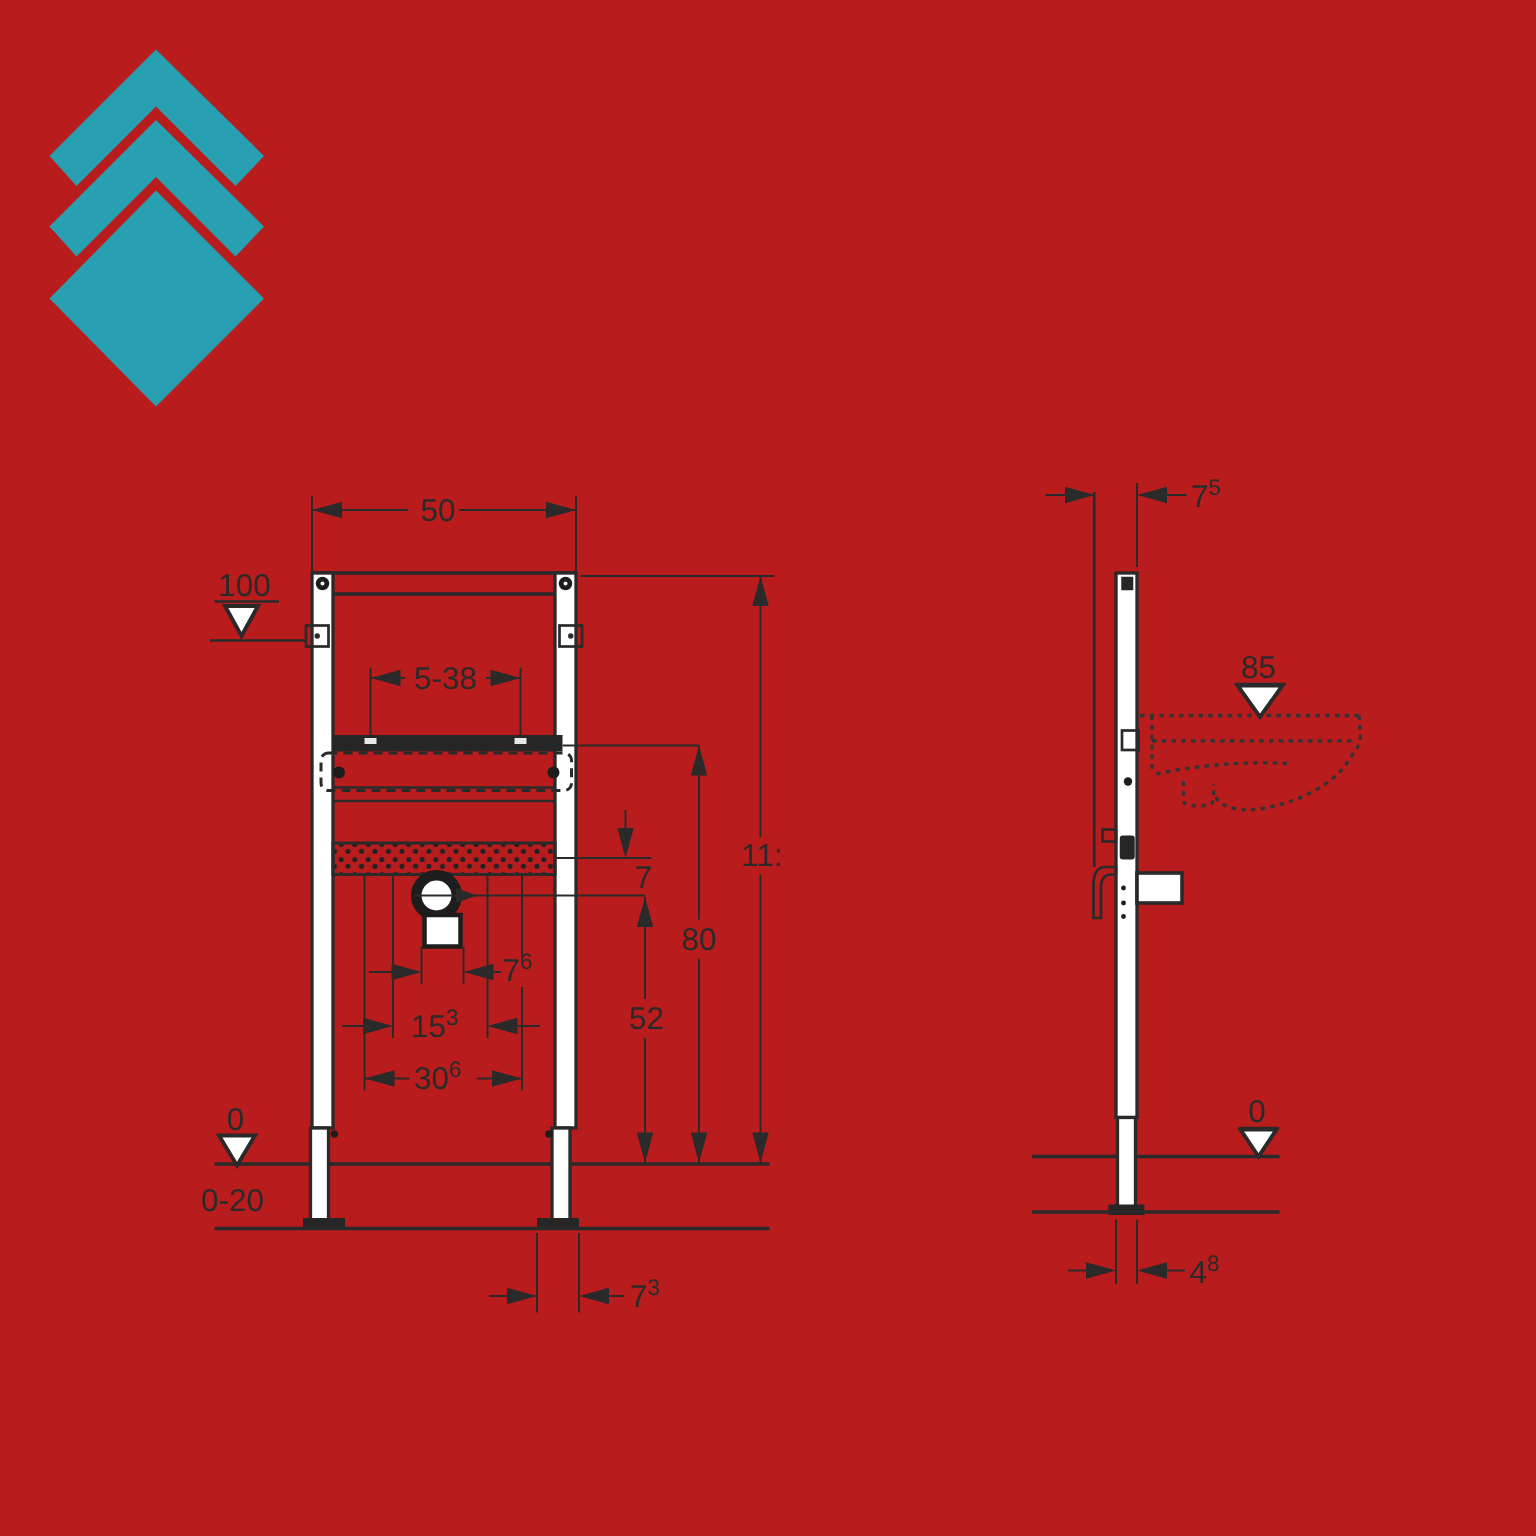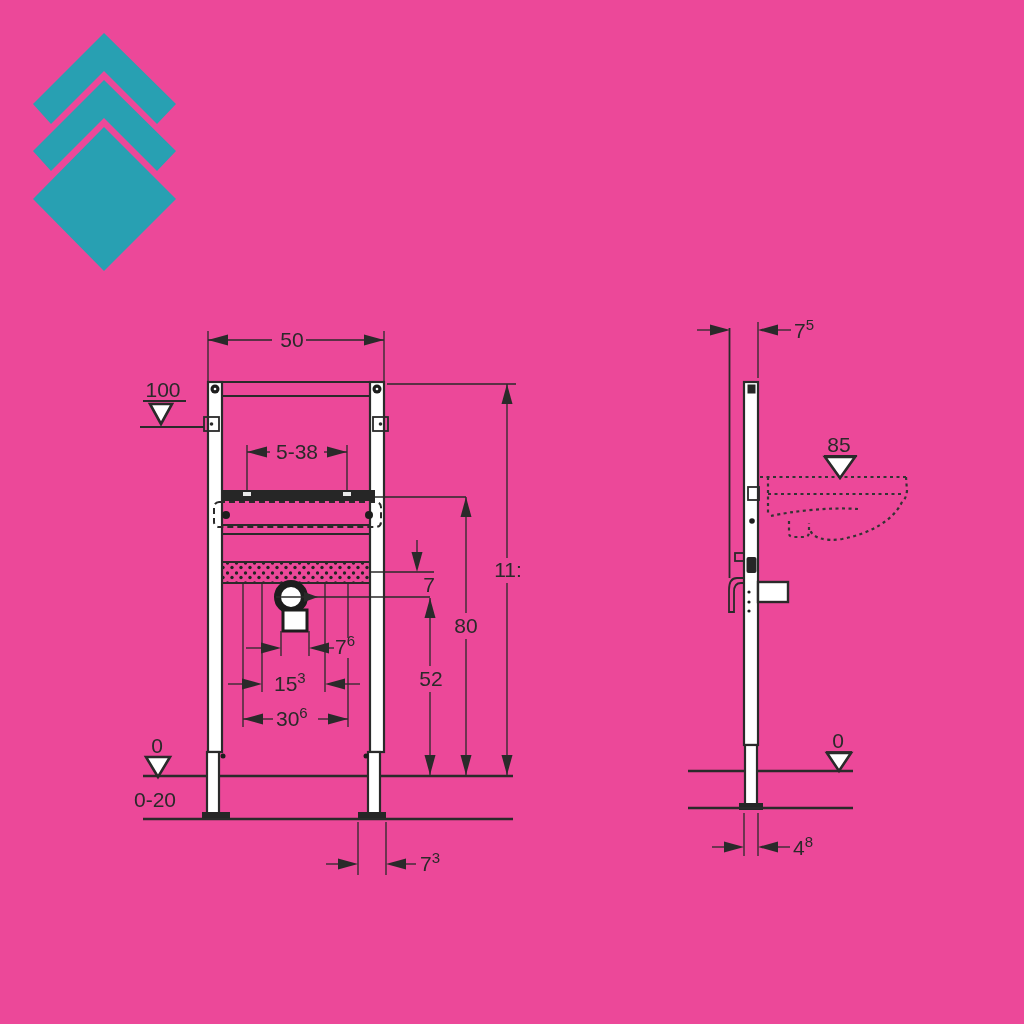--- a/index.html
+++ b/index.html
@@ -1,16 +1,16 @@
 <!DOCTYPE html>
 <html><head>
 <meta charset="utf-8">
 <style>
   html,body{margin:0;padding:0;background:#ffffff;}
-  .page{width:1024px;height:1024px;position:relative;background:#ec4899;overflow:hidden;}
+  .page{width:1024px;height:1024px;position:relative;background:#b91c1c;overflow:hidden;}
   svg{display:block;}
   text{font-family:"Liberation Sans","DejaVu Sans",sans-serif;fill:#2a2a2a;}
   .lbl{font-size:21px;}
   .sup{font-size:15px;}
   .thin{stroke:#2a2a2a;stroke-width:1.3;fill:none;}
   .med{stroke:#2a2a2a;stroke-width:1.8;fill:none;}
   .struct{stroke:#2a2a2a;stroke-width:2.2;fill:#fff;}
   .structn{stroke:#2a2a2a;stroke-width:2.2;fill:none;}
   .floor{stroke:#2a2a2a;stroke-width:2.4;fill:none;}
   .arrow{fill:#2a2a2a;stroke:none;}

